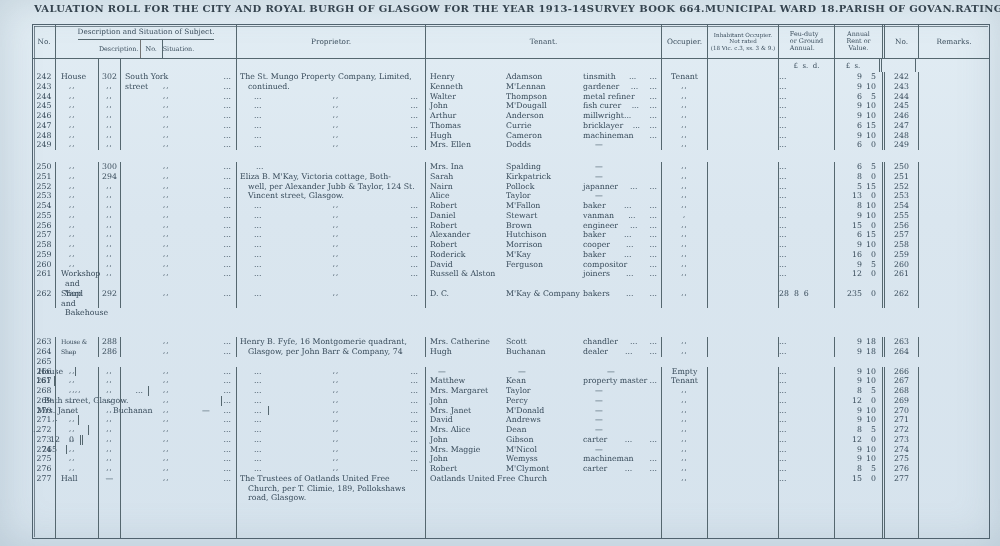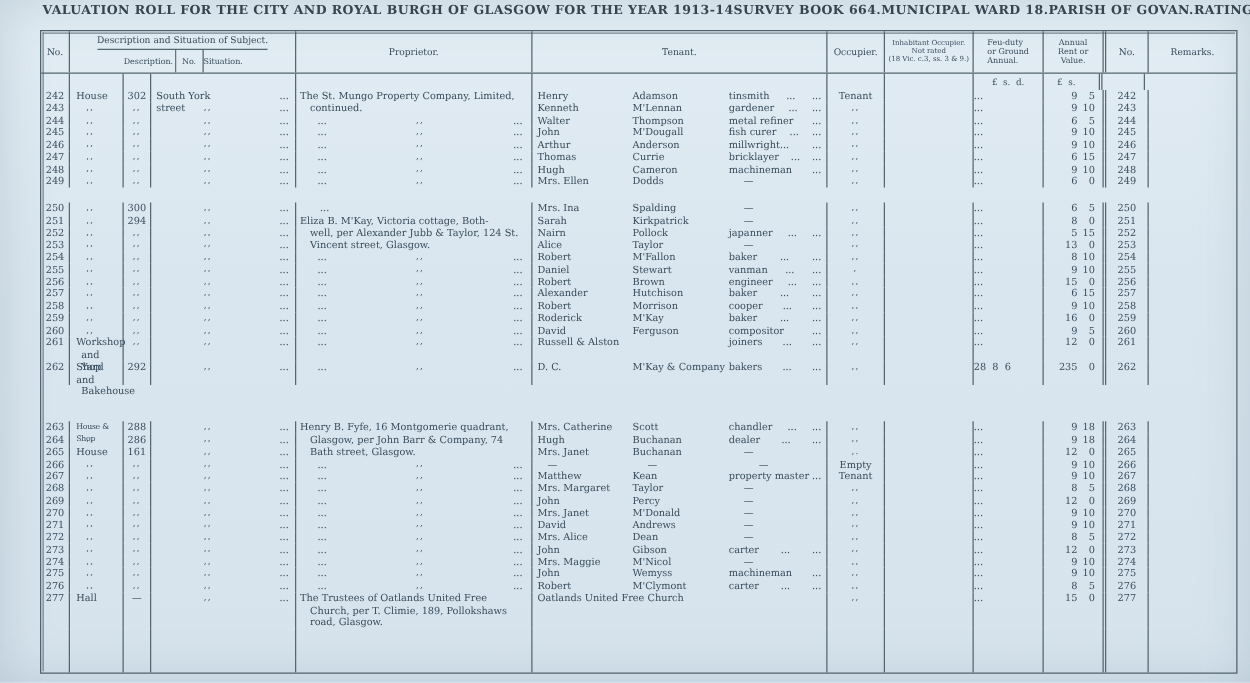--- a/index.html
+++ b/index.html
@@ -925,21 +925,21 @@
         <div class="cell c-occ ditto">,,</div>
         <div class="cell c-inh"></div>
         <div class="cell c-feu">...</div>
         <div class="cell c-rent">
           <div class="rl">9</div>
           <div class="rs">18</div>
         </div>
         <div class="cell c-no2">264</div>
         <div class="cell c-rem"></div>
       </div>
-      <div class="trow" style="height: 9.75px;">
+      <div class="trow" style="height: 9.75px; flex-direction: column;">
         <div class="cell c-no">265</div>
         <div class="cell c-desc">
           <div class="tx">House</div>
         </div>
         <div class="cell c-sno">161</div>
         <div class="cell c-sit">
           <div class="sit-t ditto">,,</div>
           <div class="sit-d">...</div>
         </div>
         <div class="cell c-prop">

